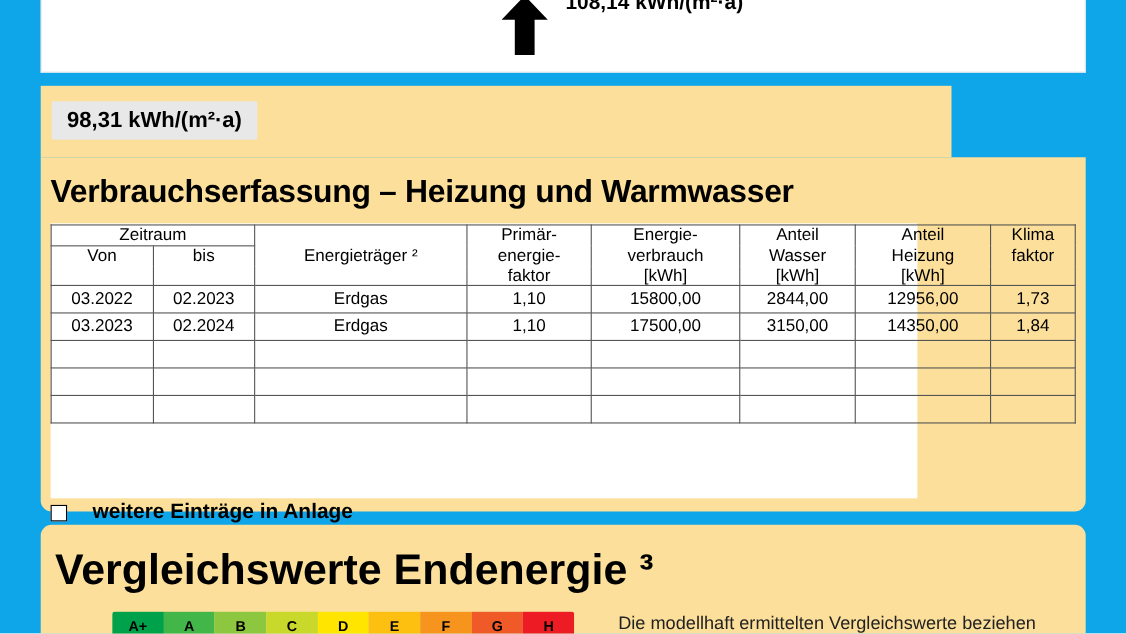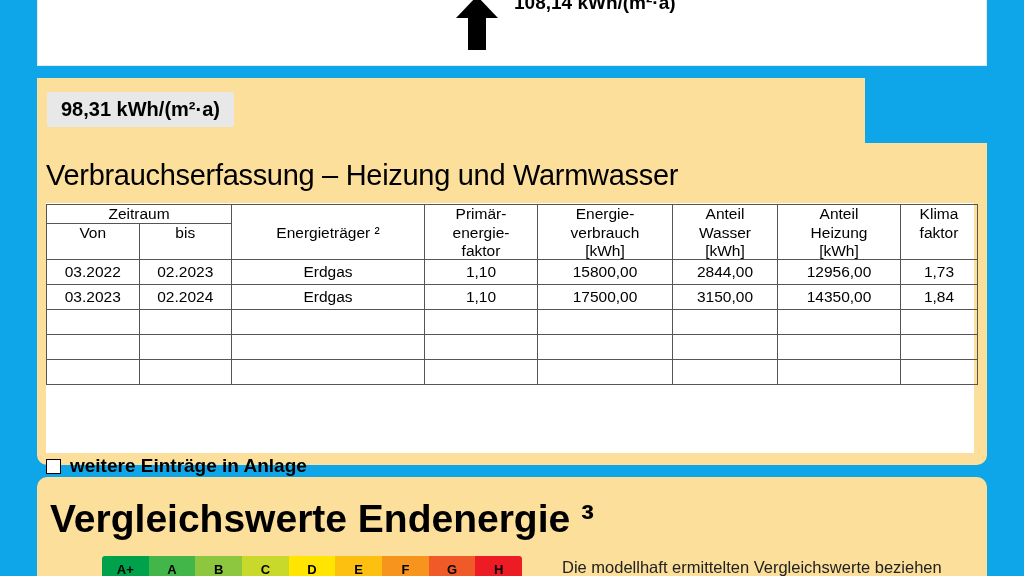--- a/index.html
+++ b/index.html
@@ -106,28 +106,28 @@
     background: #fbdf9a;
     box-sizing: border-box;
     border-bottom-left-radius: 10px;
     border-bottom-right-radius: 10px;
   }
   .section1 .title {
     position: absolute;
     left: 9px;
     top: 16px;
     font-size: 29px;
-    font-weight: normal;
+    font-weight: bold;
     letter-spacing: -0.3px;
   }
   .white-card {
     position: absolute;
     left: 9px;
     top: 60px;
-    width: 928px;
+    width: 788px;
     height: 250px;
     background: #ffffff;
     box-sizing: border-box;
   }
 
   table.tbl {
     position: absolute;
     left: 0px;
     top: 1px;
     border-collapse: collapse;
@@ -152,21 +152,21 @@
   .no-top { border-top: none; }
 
   .checkbox-row {
     position: absolute;
     left: 9px;
     top: 312px;
     font-size: 19px;
     font-weight: bold;
     display: flex;
     align-items: center;
-    gap: 9px;
+    gap: 23px;
   }
   .chk {
     display: inline-block;
     width: 13px;
     height: 13px;
     border: 1.6px solid #000;
     background: #fff;
   }
 
   

